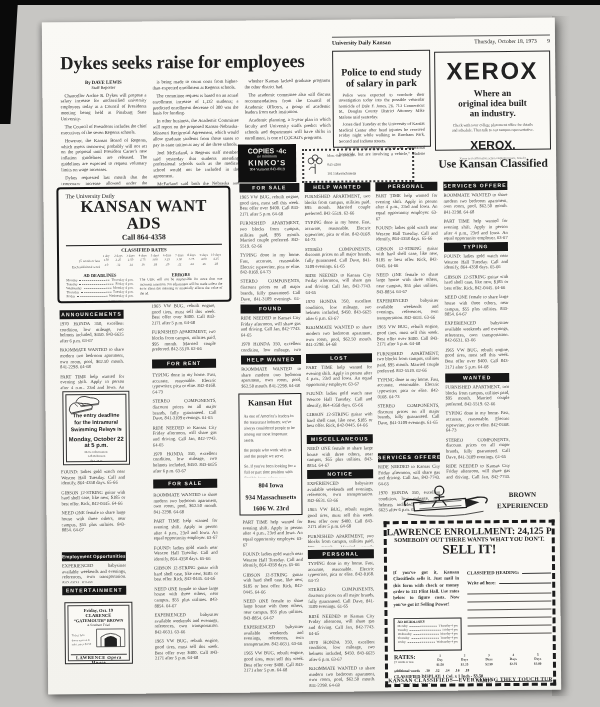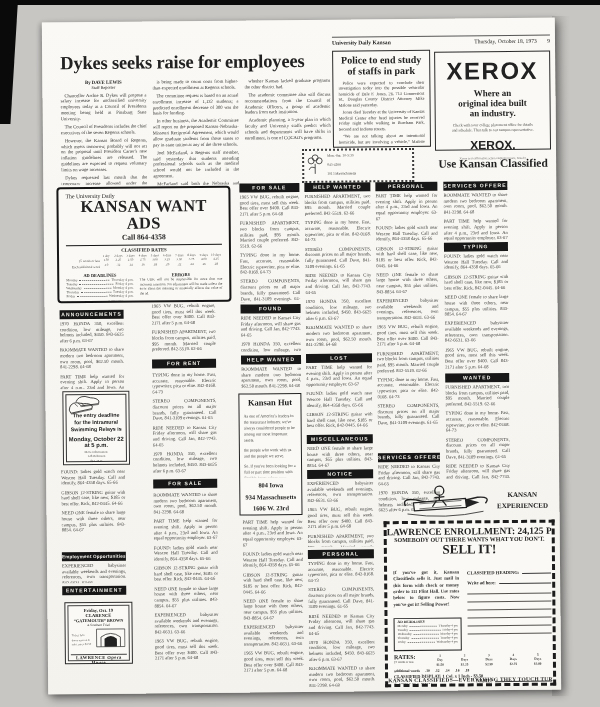--- a/index.html
+++ b/index.html
@@ -70,40 +70,46 @@
         <p>McFarland said both the Nebraska and Missouri school systems approved the agreement.</p>
       </div>
     <div class="news" style="width:86px;height:64px">
         <p>whether Kansas lacked graduate programs the other district had.</p>
         <p>The academic committee also will discuss recommendations from the Council of Academic Officers, a group of academic leaders from each institution.</p>
         <p>Academic planning, a 5-year plan in which faculty and University staffs predict which schools and departments will have shifts in enrollment, is one of COCAO's programs.</p>
         <p>This would help the University plan changes in personnel and academic programs.</p>
       </div>
   </div>
 
+  <div class="abs" style="left:195px;top:124px;width:58px;height:38px;background:#101010;color:#f0efe9;text-align:center;padding-top:3px;box-sizing:border-box">
+    <div class="sans" style="font-size:7px;font-weight:bold">COPIES ·4c</div>
+    <div style="font-size:3.8px">no minimum</div>
+    <div class="sans" style="font-size:7.5px;font-weight:bold;letter-spacing:1px">KINKO'S</div>
+    <div style="font-size:3.8px">904 Vermont   843-8019</div>
+  </div>
 
   <div class="abs" style="left:259px;top:129px;width:112px;height:34px;border:2px dotted #3a3a3a;box-sizing:border-box;display:flex;align-items:center;padding:1px 3px;background:#faf9f5">
     <span style="margin-right:4px">
       <svg width="16" height="24" viewBox="0 0 16 24">
         <circle cx="8" cy="6" r="3" fill="none" stroke="#444" stroke-width=".9"></circle>
         <circle cx="4" cy="9" r="3" fill="none" stroke="#444" stroke-width=".9"></circle>
         <circle cx="12" cy="9" r="3" fill="none" stroke="#444" stroke-width=".9"></circle>
         <path d="M8,12 L8,22 M8,16 Q3,14 2,18" stroke="#444" stroke-width=".9" fill="none"></path>
       </svg>
     </span>
     <div style="font-size:3.6px;line-height:1.6;color:#444">
         <p>Mon.-Sat. 10-5:30</p>
         <p>843-4266</p>
         <p>1013 Massachusetts</p>
       </div>
   </div>
 
-  <div class="abs box" style="left:290px;top:31px;width:98px;height:97px;padding:4px 5px">
+  <div class="abs box" style="left:290px;top:31px;width:98px;height:97px;padding:16px 5px">
     <div class="ctr serifbold" style="font-size:10px;line-height:1.08">Police to end study</div>
-    <div class="ctr serifbold" style="font-size:10px;line-height:1.08;margin-bottom:3px">of staffs in park</div>
+    <div class="ctr serifbold" style="font-size:10px;line-height:1.08;margin-bottom:3px">of salary in park</div>
     <div class="news" style="font-size:4.3px;height:64px">
         <p>Police were expected to conclude their investigation today into the possible vehicular homicide of Dale F. Jones, 26, 713 Connecticut St., Douglas County District Attorney Mike Malone said yesterday.</p>
         <p>Jones died Tuesday at the University of Kansas Medical Center after head injuries he received Friday night while walking in Burcham Park, Second and Indiana streets.</p>
         <p>“We are not talking about an intentional homicide, but are involving a vehicle,” Malone said.</p>
       </div>
   </div>
 
   <div class="abs box" style="left:392px;top:33px;width:116px;height:99px;text-align:center;padding-top:7px">
     <div class="sans" style="font-size:24px;font-weight:bold;letter-spacing:1.5px;line-height:1">XEROX</div>
     <div class="serifbold" style="font-size:9px;margin-top:5px">Where an</div>
@@ -433,21 +439,21 @@
       <path d="M86,20 Q92,13 78,14 L64,17" fill="none" stroke="#222" stroke-width="1.4"></path>
       <polygon points="14,19 66,15 67,24 15,27" fill="#f9f8f4" stroke="#222" stroke-width="1.2"></polygon>
       <polygon points="66,15 80,19 67,24" fill="#222"></polygon>
       <path d="M20,20 L62,17 M20,25 L62,22" stroke="#222" stroke-width=".6"></path>
       <circle cx="40" cy="7" r="4.5" fill="none" stroke="#222" stroke-width="1.3"></circle>
       <path d="M40,11 L40,17 M35,14 L45,13 M37,17 L33,23 M43,17 L47,22" stroke="#222" stroke-width="1.3" fill="none"></path>
       <path d="M8,30 Q46,36 84,28" stroke="#222" stroke-width=".8" fill="none"></path>
     </svg>
   </div>
   <div class="abs ctr serifbold" style="left:445px;top:472px;width:62px;font-size:7px;line-height:1.5">
-    <div>KANSAN</div>
+    <div>BROWN</div>
     <div>EXPERIENCED</div>
   </div>
 
   <div class="abs" style="left:337px;top:502px;width:171px;height:166px;border:3px dashed #1c1c1c;box-sizing:border-box;background:#faf9f5;overflow:hidden">
     <div class="ctr serifbold" style="font-size:9.5px;margin-top:3px;white-space:nowrap">LAWRENCE ENROLLMENT: 24,125 PLUS</div>
     <div class="ctr serifbold" style="font-size:6px">SOMEBODY OUT THERE WANTS WHAT YOU DON'T.</div>
     <div class="ctr serifbold" style="font-size:13px;line-height:1.1">SELL IT!</div>
 
     <div class="abs serifbold" style="left:6px;top:46px;width:66px;font-size:4.7px;line-height:1.35;text-align:justify;color:#333">If you've got it, Kansan Classifieds sells it. Just mail in this form with check or money order to 111 Flint Hall. Use rates below to figure costs. Now you've got it! Selling Power!</div>
 

